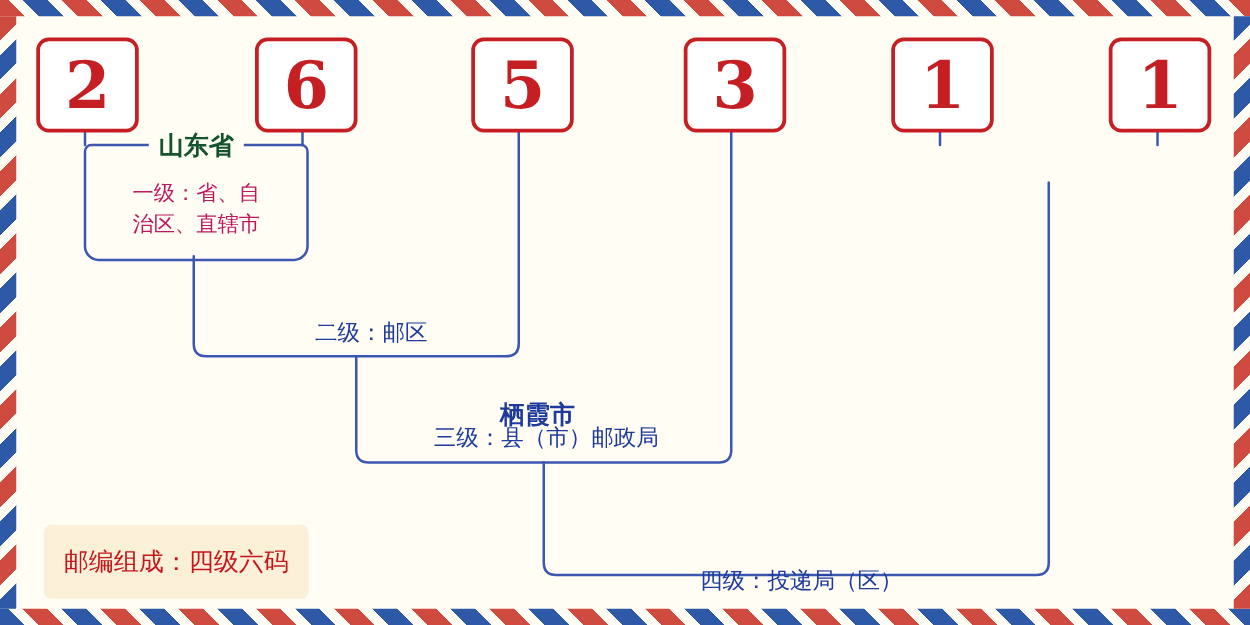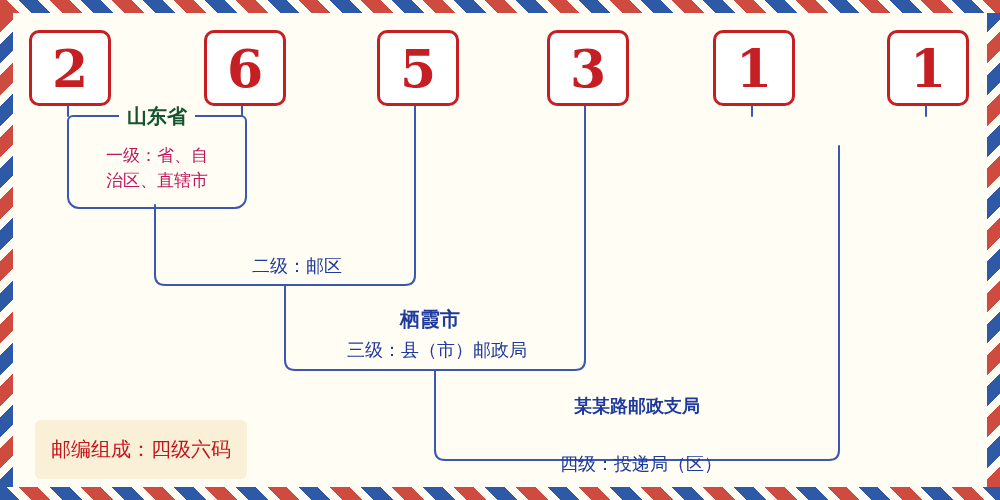--- a/index.html
+++ b/index.html
@@ -42,21 +42,21 @@
   .fs-body{
     margin:26px auto 0;width:108px;text-align:center;
     font-size:17px;line-height:25px;color:#be185d;
   }
   
   .lbl{
     position:absolute;transform:translateX(-50%);white-space:nowrap;
     color:#1e3a9c;font-size:18px;z-index:2;text-align:center;
   }
   .lbl-bold{font-weight:bold;}
-  .lbl-big{font-size:20px;}
+  .lbl-big{font-size:20px;margin-top:12px;}
   .lbl-lvl2{left:297px;top:254px;}
   .lbl-city{left:430px;top:306px;}
   .lbl-lvl3{left:437px;top:338px;}
   .lbl-branch{left:637px;top:394px;font-size:18px;}
   .lbl-lvl4{left:641px;top:452px;}
   
   .badge{
     position:absolute;left:35px;top:420px;z-index:2;
     background:#faf0d7;border-radius:6px;padding:16px 16px;
     font-weight:normal;font-size:20px;color:#c3161c;white-space:nowrap;
@@ -111,19 +111,18 @@
   <div class="fbox fbox-province">
     <div class="legend">山东省</div>
     <div class="fs-body">一级：省、自治区、直辖市</div>
   </div>
 
   <div class="lbl lbl-lvl2">二级：邮区</div>
 
   <div class="lbl lbl-bold lbl-big lbl-city">栖霞市</div>
   <div class="lbl lbl-lvl3">三级：县（市）邮政局</div>
 
-  <div class="lbl lbl-bold lbl-branch">某某路邮政支局</div>
   <div class="lbl lbl-lvl4">四级：投递局（区）</div>
 
 
   <div class="badge">邮编组成：四级六码</div>
 
 </div>
 
 </body></html>

